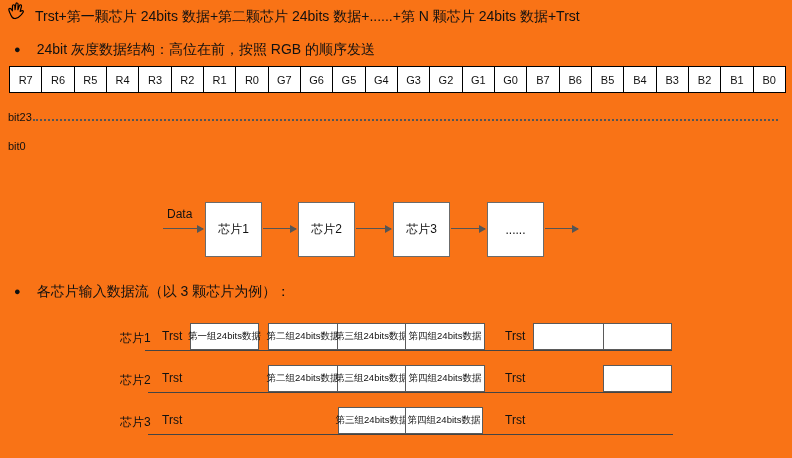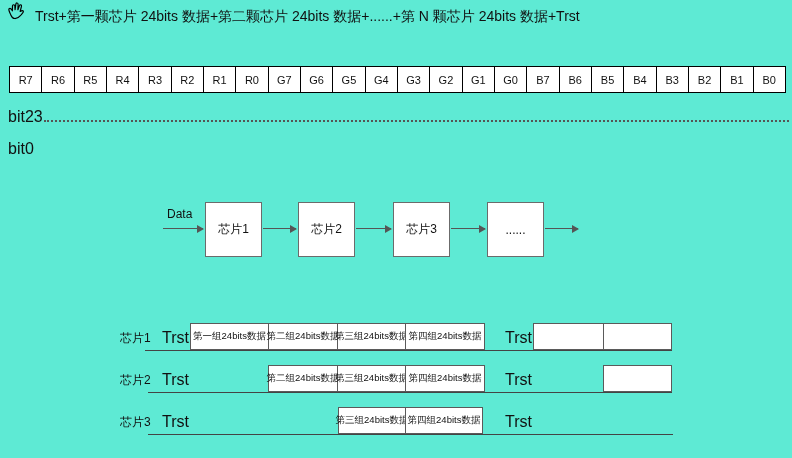--- a/index.html
+++ b/index.html
@@ -1,53 +1,54 @@
 <!DOCTYPE html>
 <html><head>
 <meta charset="utf-8">
 <style>
   html,body{margin:0;padding:0;background:#fff;}
   body{width:792px;height:458px;overflow:hidden;font-family:"Liberation Sans",sans-serif;color:#111;}
-  .page{position:relative;width:792px;height:458px;background:#5eead4;}
+  .page{position:relative;width:792px;height:458px;background:#f97316;}
 
   .cursor{position:absolute;left:5px;top:1px;width:26px;height:24px;}
 
   .title-line{position:absolute;left:35px;top:8px;font-size:14px;white-space:nowrap;letter-spacing:0;}
 
   .bullet-row{position:absolute;left:14px;font-size:14px;white-space:nowrap;}
   .bullet-row::before{content:"●";font-size:11px;margin-right:16px;position:relative;top:-1px;}
 
   .bit-table{position:absolute;left:9px;top:66px;width:777px;height:27px;display:flex;}
   .bit-cell{flex:1;border:1px solid #000;border-left:none;display:flex;align-items:center;justify-content:center;font-size:11px;background:#fff;}
   .bit-cell:first-child{border-left:1px solid #000;}
 
-  .bitrange{position:absolute;left:8px;display:flex;align-items:baseline;font-size:16px;text-align:right;}
+  .bitrange{position:absolute;left:8px;display:flex;align-items:baseline;font-size:11px;text-align:right;}
   .dotfill{width:745px;border-bottom:2px dotted #555;height:11px;margin-left:1px;}
 
   .topo-box{position:absolute;top:202px;width:57px;height:55px;border:1px solid #6b6b6b;background:#fff;display:flex;align-items:center;justify-content:center;font-size:12px;box-sizing:border-box;}
   .data-label{position:absolute;left:167px;top:207px;font-size:12px;}
   .arrow{position:absolute;height:1px;background:#555;}
   .arrow::after{content:"";position:absolute;right:-1px;top:-3.5px;width:0;height:0;border-left:7px solid #555;border-top:4px solid transparent;border-bottom:4px solid transparent;}
 
   .chiplabel{position:absolute;left:120px;font-size:12px;white-space:nowrap;}
-  .trst{position:absolute;font-size:16px;white-space:nowrap;text-align:center;}
+  .trst{position:absolute;font-size:12px;white-space:nowrap;text-align:center;}
   .seg{position:absolute;height:27px;border:1px solid #5a5a5a;background:#fff;display:flex;align-items:center;justify-content:center;font-size:9.5px;white-space:nowrap;box-sizing:border-box;}
   .baseline{position:absolute;height:1px;background:#444;}
 </style>
 </head>
 <body>
 
 <div class="page">
 
   <svg class="cursor" viewBox="0 0 24 22">
     <path d="M5.5 13 C4 9.5 2.8 8 3.8 7 C4.8 6.2 6 7.2 6.8 9 L6.9 4.6 C6.9 3 9 3 9.1 4.6 L9.3 8 L10 2.8 C10.3 1.2 12.2 1.5 12.1 3.1 L11.9 8 L13.3 4.2 C13.9 2.8 15.5 3.4 15.2 4.9 L14 9.6 C14 9.6 16.2 8.2 16.9 9.2 C17.5 10.2 15.6 11.8 14.2 13.4 C12.8 15.1 11.6 16.2 9 16.1 C6.8 16 6.1 14.5 5.5 13 Z" fill="none" stroke="#000" stroke-width="1.1" stroke-linejoin="round"></path>
   </svg>
 
   <div class="title-line">Trst+第一颗芯片 24bits 数据+第二颗芯片 24bits 数据+......+第 N 颗芯片 24bits 数据+Trst</div>
 
+  <div class="bullet-row" style="top:41px;">24bit 灰度数据结构：高位在前，按照 RGB 的顺序发送</div>
 
   <div class="bit-table">
     <div class="bit-cell">R7</div>
     <div class="bit-cell">R6</div>
     <div class="bit-cell">R5</div>
     <div class="bit-cell">R4</div>
     <div class="bit-cell">R3</div>
     <div class="bit-cell">R2</div>
     <div class="bit-cell">R1</div>
     <div class="bit-cell">R0</div>
@@ -82,24 +83,25 @@
   <div class="arrow" style="left:163px;top:228px;width:40px;"></div>
   <div class="topo-box" style="left:205px;">芯片1</div>
   <div class="arrow" style="left:263px;top:228px;width:33px;"></div>
   <div class="topo-box" style="left:298px;">芯片2</div>
   <div class="arrow" style="left:356px;top:228px;width:35px;"></div>
   <div class="topo-box" style="left:393px;">芯片3</div>
   <div class="arrow" style="left:451px;top:228px;width:34px;"></div>
   <div class="topo-box" style="left:487px;">......</div>
   <div class="arrow" style="left:545px;top:228px;width:33px;"></div>
 
+  <div class="bullet-row" style="top:283px;">各芯片输入数据流（以 3 颗芯片为例）：</div>
 
   <div class="chiplabel" style="top:330px;">芯片1</div>
   <div class="trst" style="left:162px;top:329px;">Trst</div>
-  <div class="seg" style="left:190px;top:323px;width:79px;">第一组24bits数据</div>
+  <div class="seg" style="left:190px;top:323px;width:69px;">第一组24bits数据</div>
   <div class="seg" style="left:268px;top:323px;width:70px;">第二组24bits数据</div>
   <div class="seg" style="left:337px;top:323px;width:69px;">第三组24bits数据</div>
   <div class="seg" style="left:405px;top:323px;width:80px;">第四组24bits数据</div>
   <div class="trst" style="left:505px;top:329px;">Trst</div>
   <div class="seg" style="left:533px;top:323px;width:71px;"></div>
   <div class="seg" style="left:603px;top:323px;width:69px;"></div>
   <div class="baseline" style="left:145px;top:350px;width:527px;"></div>
 
   <div class="chiplabel" style="top:372px;">芯片2</div>
   <div class="trst" style="left:162px;top:371px;">Trst</div>

